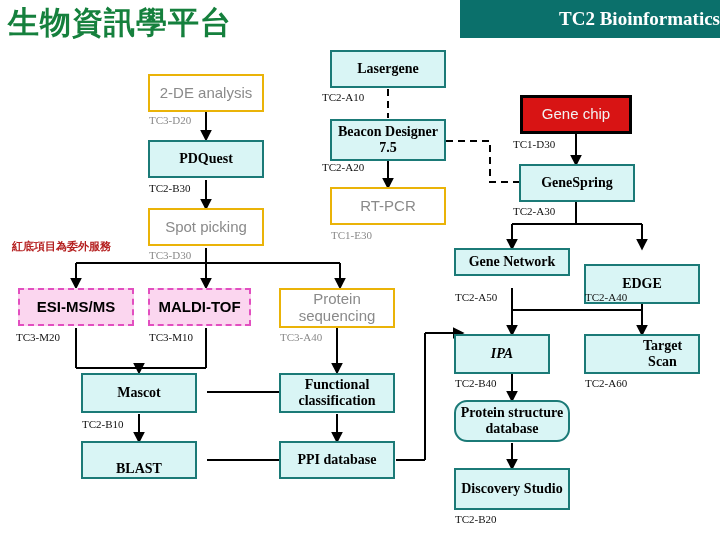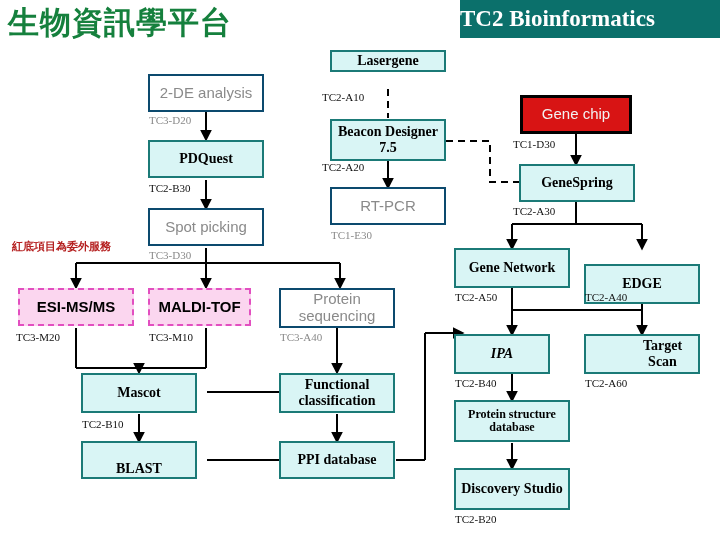--- a/index.html
+++ b/index.html
@@ -34,25 +34,25 @@
   .header-bar {
     position: absolute;
     left: 460px;
     top: 0px;
     width: 260px;
     height: 38px;
     background: #0b706b;
   }
   .header-bar span {
     display: block;
-    text-align: left;
+    text-align: right;
     color: #ffffff;
     font-family: "Liberation Serif", serif;
     font-weight: bold;
-    font-size: 23px;
+    font-size: 19px;
     line-height: 38px;
     white-space: nowrap;
   }
   
   .note-cn {
     position: absolute;
     left: 12px;
     top: 239px;
     font-family: "DejaVu Sans", sans-serif;
     font-size: 11px;
@@ -75,21 +75,21 @@
     background: #d9f5f5;
     border: 2px solid #1b7a77;
     color: #000000;
     font-family: "Liberation Serif", serif;
     font-weight: bold;
     font-size: 14px;
   }
   
   .box.gray {
     background: #ffffff;
-    border: 2px solid #0c4a6e;
+    border: 2px solid #eab308;
     color: #8a8a8a;
     font-family: "Liberation Sans", sans-serif;
     font-weight: normal;
     font-size: 15px;
   }
   
   .box.pink {
     background: #fbd6ef;
     border: 2px dashed #e24fc0;
     color: #000000;
@@ -242,21 +242,21 @@
   </div>
 
   <div class="box teal" style="left:279px; top:373px; width:116px; height:40px;">
     <span>Functional classification</span>
   </div>
 
   <div class="box teal" style="left:279px; top:441px; width:116px; height:38px;text-align:center;">
     <span>PPI database</span>
   </div>
 
-  <div class="box teal" style="left:330px; top:50px; width:116px; height:22px;">
+  <div class="box teal" style="left:330px; top:50px; width:116px; height:38px;">
     <span>Lasergene</span>
   </div>
   <div class="code" style="left:322px; top:91px;">TC2-A10</div>
 
   <div class="box teal" style="left:330px; top:119px; width:116px; height:42px;">
     <span>Beacon Designer 7.5</span>
   </div>
   <div class="code" style="left:322px; top:161px;">TC2-A20</div>
 
   <div class="box gray" style="left:330px; top:187px; width:116px; height:38px;">
@@ -267,41 +267,41 @@
   <div class="box red" style="left:520px; top:95px; width:112px; height:39px;">
     <span>Gene chip</span>
   </div>
   <div class="code" style="left:513px; top:138px;">TC1-D30</div>
 
   <div class="box teal" style="left:519px; top:164px; width:116px; height:38px;">
     <span>GeneSpring</span>
   </div>
   <div class="code" style="left:513px; top:205px;">TC2-A30</div>
 
-  <div class="box teal" style="left:454px; top:248px; width:116px; height:40px;">
+  <div class="box teal" style="left:454px; top:248px; width:116px; height:28px;">
     <span>Gene Network</span>
   </div>
   <div class="code" style="left:455px; top:291px;">TC2-A50</div>
 
   <div class="box teal" style="left:584px; top:248px; width:116px; height:40px;margin-top:16px;">
     <span>EDGE</span>
   </div>
   <div class="code" style="left:585px; top:291px;">TC2-A40</div>
 
   <div class="box teal" style="left:454px; top:334px; width:96px; height:40px;font-style:italic;">
     <span>IPA</span>
   </div>
   <div class="code" style="left:455px; top:377px;">TC2-B40</div>
 
   <div class="box teal" style="left:584px; top:334px; width:116px; height:40px;padding-left:41px;">
     <span>Target Scan</span>
   </div>
   <div class="code" style="left:585px; top:377px;">TC2-A60</div>
 
-  <div class="box teal" style="left:454px; top:400px; width:116px; height:42px; font-size:12px;">
+  <div class="box teal" style="left:454px; top:400px; width:116px; height:42px; font-size:14px;border-radius:13px;">
     <span>Protein structure database</span>
   </div>
 
   <div class="box teal" style="left:454px; top:468px; width:116px; height:42px;">
     <span>Discovery Studio</span>
   </div>
   <div class="code" style="left:455px; top:513px;">TC2-B20</div>
 
   <div class="note-cn">紅底項目為委外服務</div>
 

